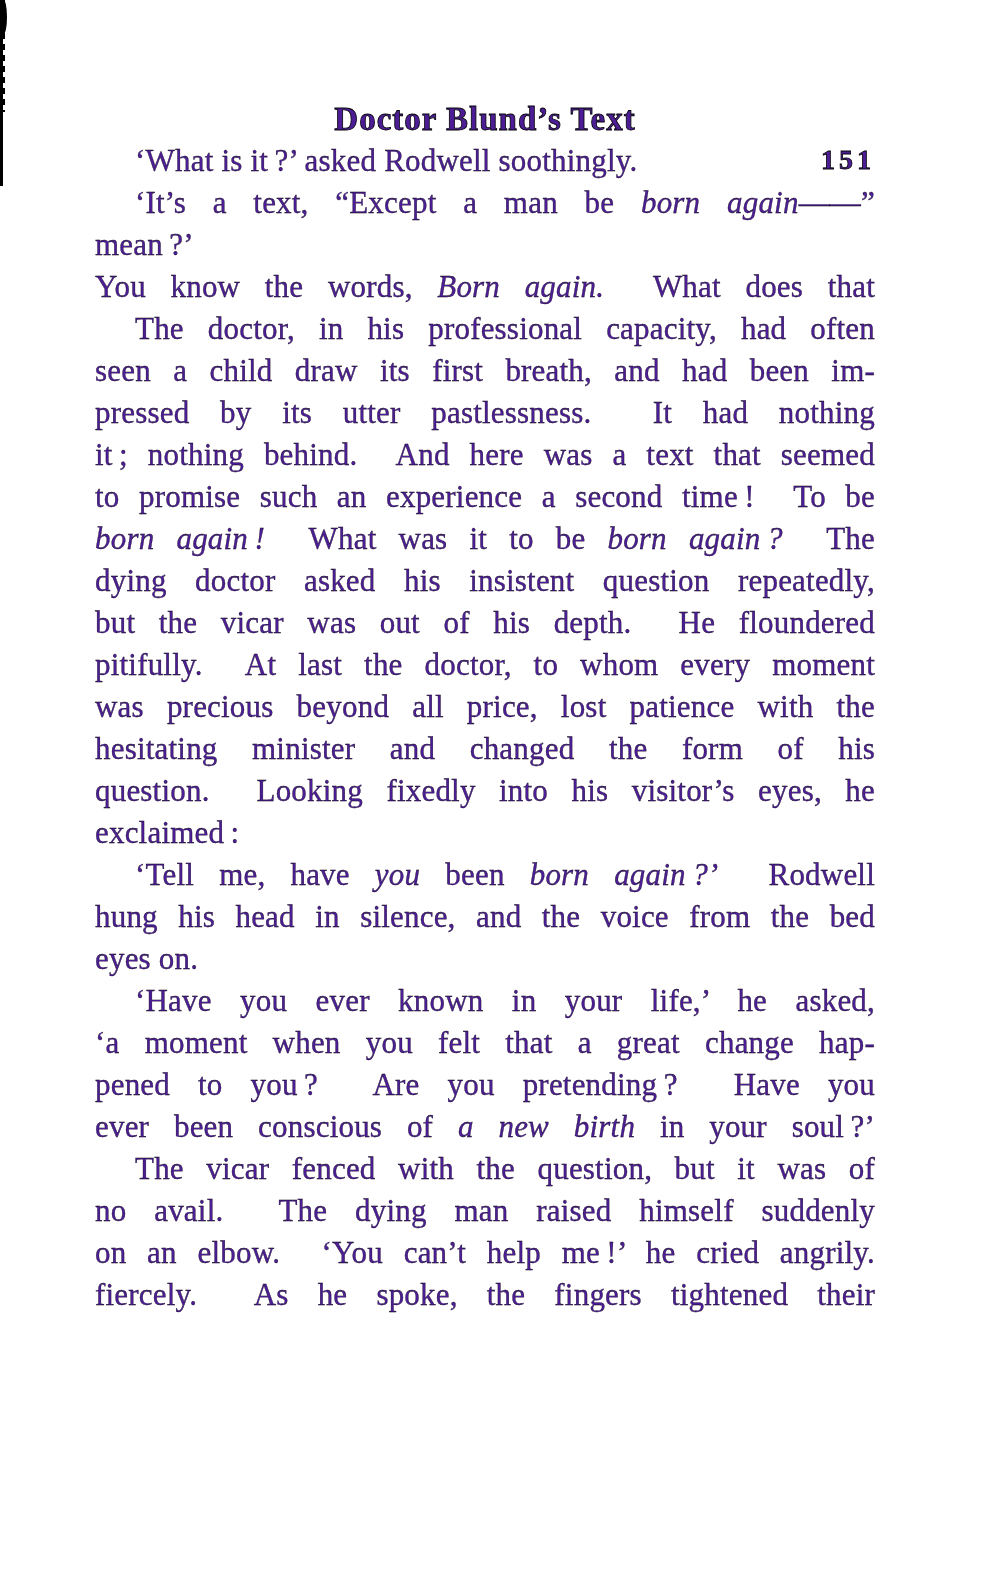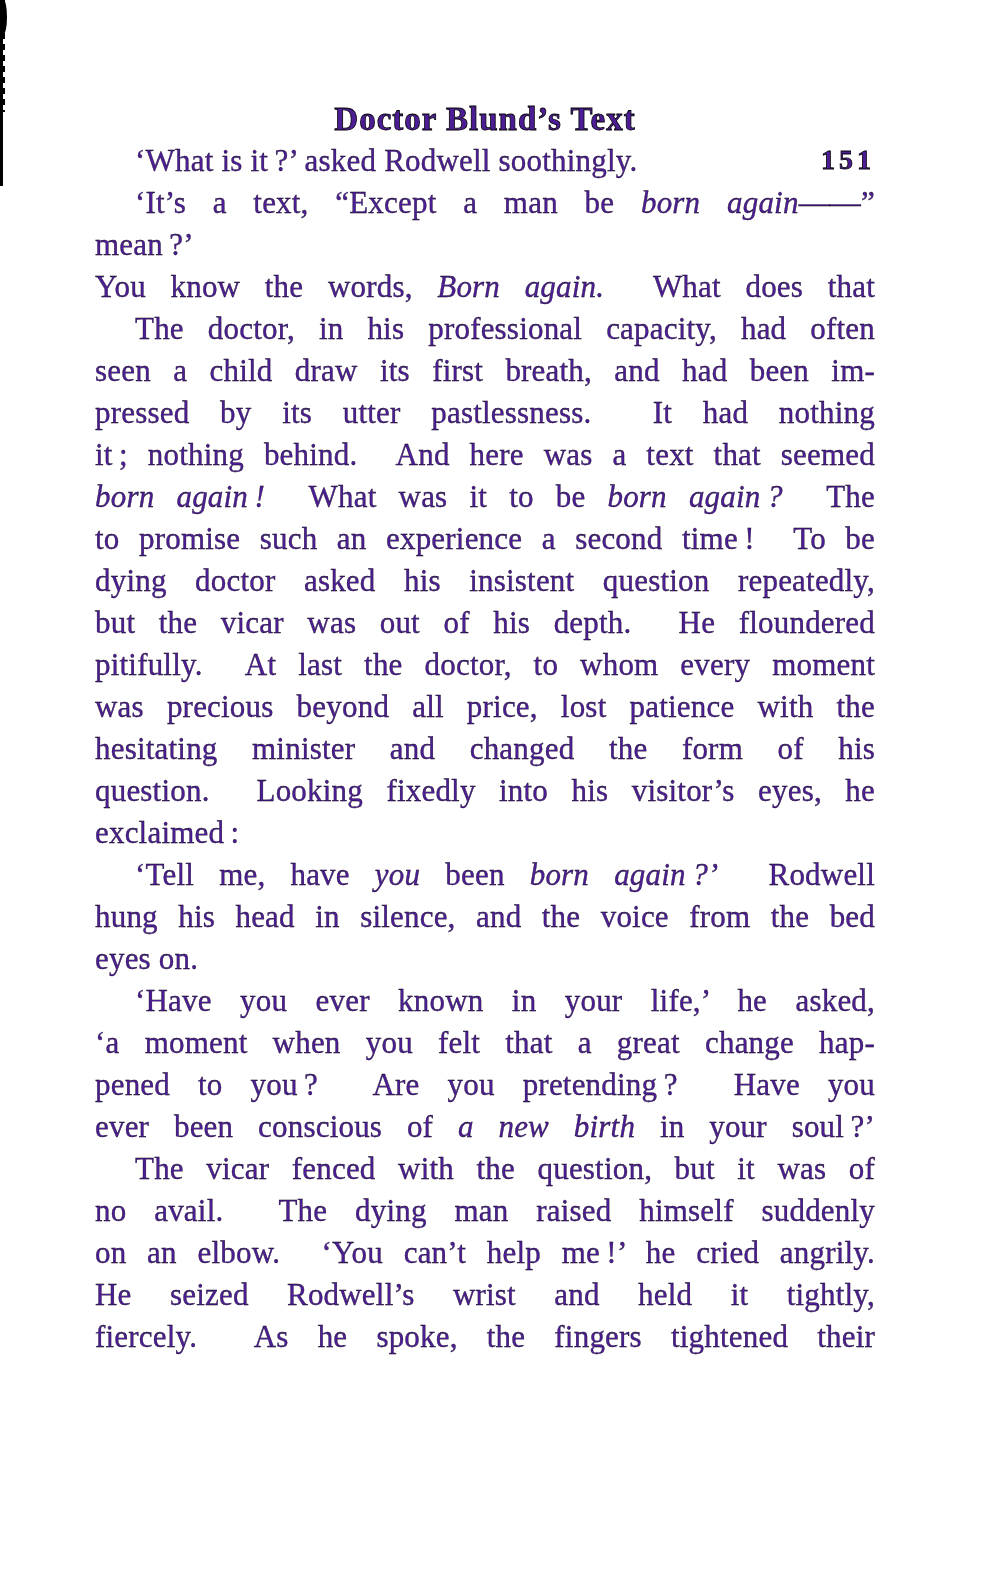--- a/index.html
+++ b/index.html
@@ -82,40 +82,39 @@
     </div>
     <div class="body-text" id="body-text">
         <div class="line indent"><span>‘What is it ?’ asked Rodwell soothingly.</span></div>
         <div class="line just indent"><span>‘It’s a text, “Except a man be </span><i>born again</i><span>——”</span></div>
         <div class="line"><span>mean ?’</span></div>
         <div class="line just"><span>You know the words, </span><i>Born again.</i><span>  What does that</span></div>
         <div class="line just indent"><span>The doctor, in his professional capacity, had often</span></div>
         <div class="line just"><span>seen a child draw its first breath, and had been im-</span></div>
         <div class="line just"><span>pressed by its utter pastlessness.  It had nothing</span></div>
         <div class="line just"><span>it ; nothing behind.  And here was a text that seemed</span></div>
+        <div class="line just"><span>to promise such an experience a second time !  To be</span></div>
         <div class="line just"><i>born again !</i><span>  What was it to be </span><i>born again ?</i><span>  The</span></div>
-        <div class="line just"><span>to promise such an experience a second time !  To be</span></div>
         <div class="line just"><span>dying doctor asked his insistent question repeatedly,</span></div>
         <div class="line just"><span>but the vicar was out of his depth.  He floundered</span></div>
         <div class="line just"><span>pitifully.  At last the doctor, to whom every moment</span></div>
         <div class="line just"><span>was precious beyond all price, lost patience with the</span></div>
         <div class="line just"><span>hesitating minister and changed the form of his</span></div>
         <div class="line just"><span>question.  Looking fixedly into his visitor’s eyes, he</span></div>
         <div class="line"><span>exclaimed :</span></div>
         <div class="line just indent"><span>‘Tell me, have </span><i>you</i><span> been </span><i>born again ?’</i><span>  Rodwell</span></div>
         <div class="line just"><span>hung his head in silence, and the voice from the bed</span></div>
         <div class="line"><span>eyes on.</span></div>
         <div class="line just indent"><span>‘Have you ever known in your life,’ he asked,</span></div>
         <div class="line just"><span>‘a moment when you felt that a great change hap-</span></div>
         <div class="line just"><span>pened to you ?  Are you pretending ?  Have you</span></div>
         <div class="line just"><span>ever been conscious of </span><i>a new birth</i><span> in your soul ?’</span></div>
         <div class="line just indent"><span>The vicar fenced with the question, but it was of</span></div>
         <div class="line just"><span>no avail.  The dying man raised himself suddenly</span></div>
         <div class="line just"><span>on an elbow.  ‘You can’t help me !’ he cried angrily.</span></div>
-        <div class="line just"><span>He seized Rodwell’s wrist and held it tightly,</span></div>
         <div class="line just"><span>fiercely.  As he spoke, the fingers tightened their</span></div>
       </div>
   </div>
 
   <div>
     <div class="artifact a-tick1"></div>
     <div class="artifact a-tick2"></div>
     <div class="artifact a-tick3"></div>
     <div class="artifact a-patchy"></div>
     <div class="artifact a-solid"></div>

